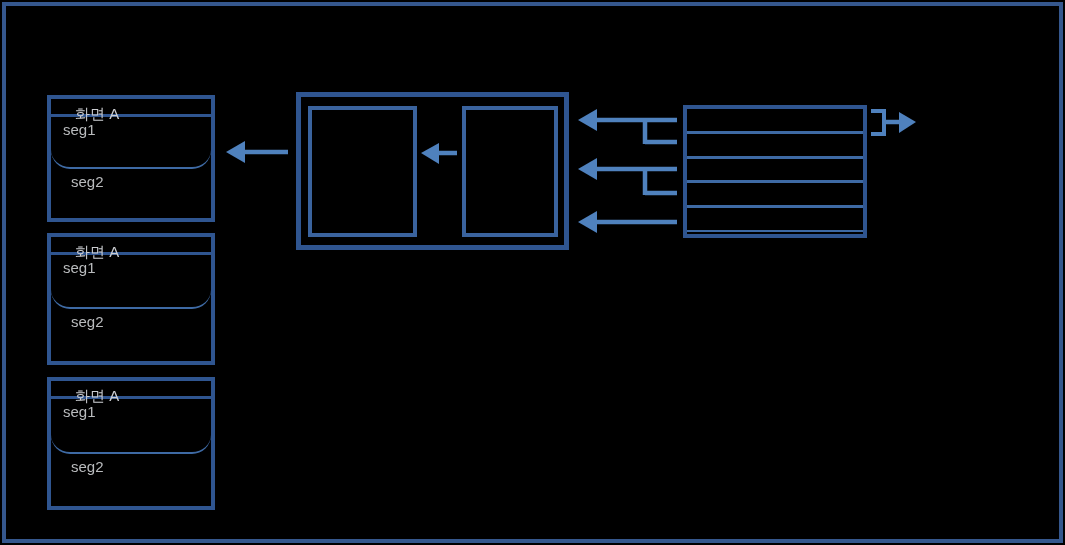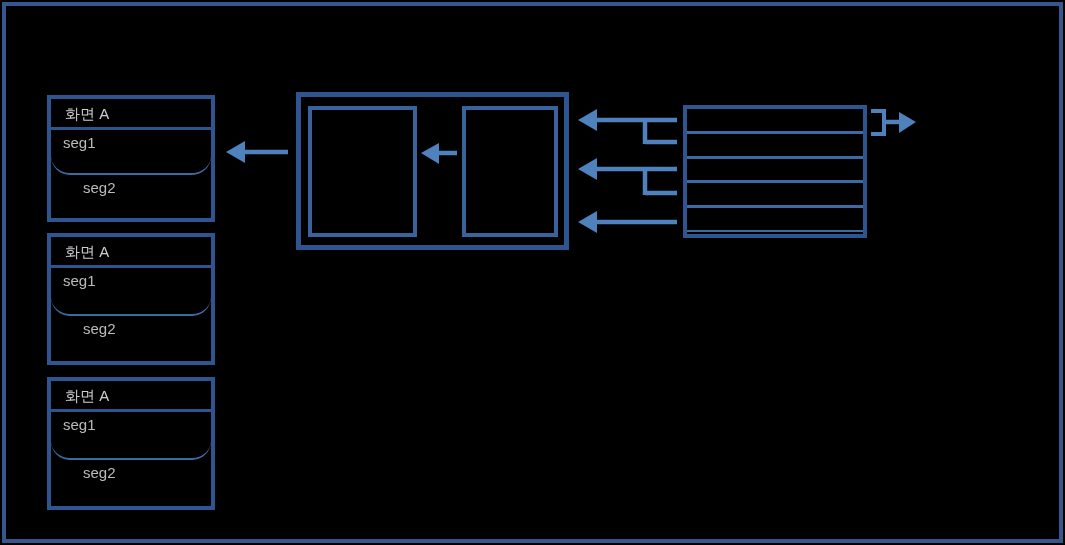--- a/index.html
+++ b/index.html
@@ -38,39 +38,39 @@
     border: 4px solid var(--box-border);
     display: flex;
     flex-direction: column;
     background: var(--background);
   }
   #screen1 { top: 95px;  height: 127px; }
   #screen2 { top: 233px; height: 132px; }
   #screen3 { top: 377px; height: 133px; }
 
   .screen-header {
-    height: 31px;
+    height: 18px;
     flex: none;
     border-bottom: 3px solid var(--box-border);
     color: var(--header-text);
     font-size: 15px;
     line-height: 29px;
-    padding-left: 14px;
+    padding-left: 24px;
     white-space: nowrap;
   }
   .screen-row {
     flex: 1;
     border-bottom: 2px solid var(--divider);
     color: var(--seg-text);
     font-size: 15px;
     padding: 4px 0 0 12px;
     white-space: nowrap;
     border-radius: 19px;
   }
-  .screen-row.seg2 { border-bottom: none; padding-left: 32px; }
+  .screen-row.seg2 { border-bottom: none; padding-left: 20px; }
 
   
   .process-container {
     position: absolute;
     left: 296px;
     top: 92px;
     width: 273px;
     height: 158px;
     border: 5px solid var(--box-border);
     background: var(--background);

